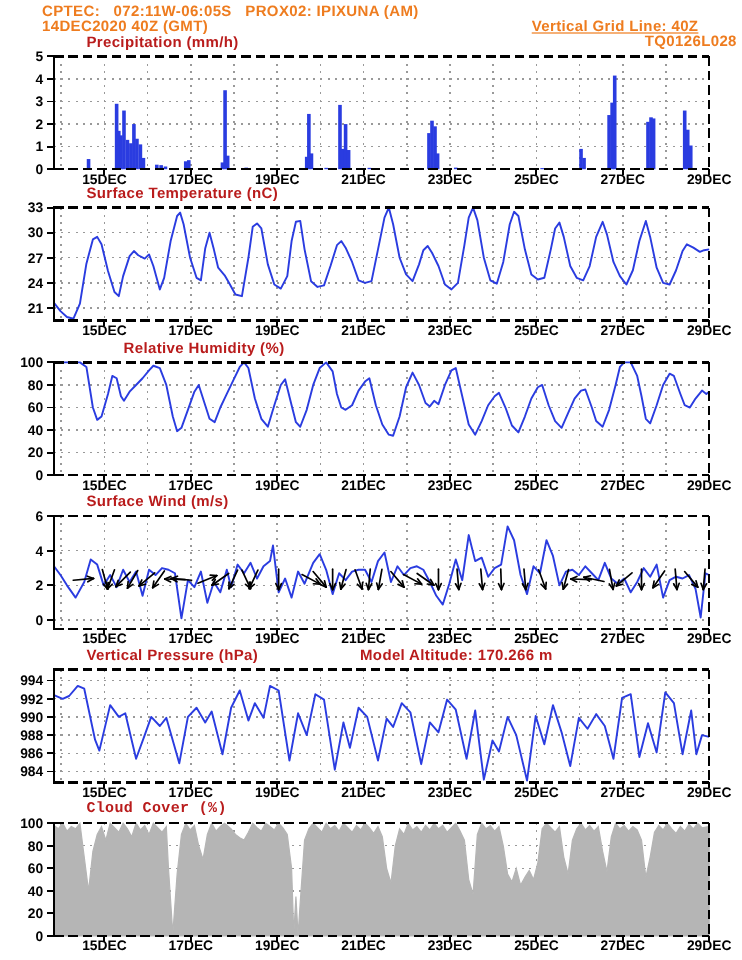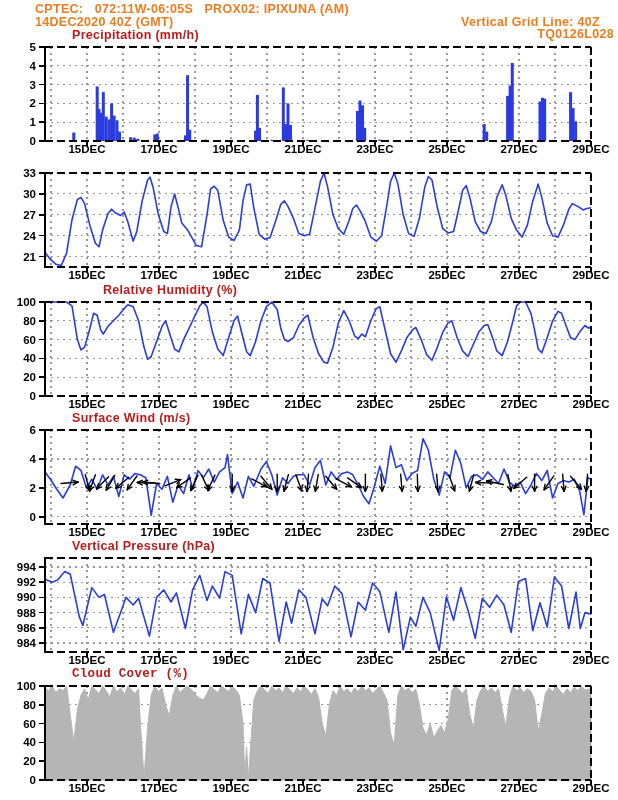--- a/index.html
+++ b/index.html
@@ -10,21 +10,21 @@
   .ptitle{position:absolute;font-size:12.5px;font-weight:bold;letter-spacing:.3px;color:#b91c1c;white-space:pre;}
   svg{position:absolute;left:0;display:block;}
   svg text{font-family:"Liberation Sans",sans-serif;font-weight:bold;fill:#000;}
 </style>
 </head>
 <body>
 
 <div id="page">
   <div class="hdr orange" style="left:35px;top:2px;">CPTEC:   072:11W-06:05S   PROX02: IPIXUNA (AM)</div>
   <div class="hdr orange" style="left:35px;top:15px;">14DEC2020 40Z (GMT)</div>
-  <div class="hdr orange" style="right:18px;top:15px;">Vertical Grid Line: 40Z</div>
+  <div class="hdr orange" style="right:36px;top:15px;text-decoration:underline;">Vertical Grid Line: 40Z</div>
   <div class="hdr orange" style="right:4px;top:27px;">TQ0126L028</div>
 
   <div class="ptitle" style="left:72px;top:28px;">Precipitation (mm/h)</div>
   <svg style="top:40px;" width="618" height="116">
       <g shape-rendering="crispEdges">
         <line x1="45" x2="591" y1="82.2" y2="82.2" stroke="#999999" stroke-width="1.2" stroke-dasharray="1.6 4.4"></line>
         <line x1="45" x2="591" y1="63.4" y2="63.4" stroke="#999999" stroke-width="1.2" stroke-dasharray="1.6 4.4"></line>
         <line x1="45" x2="591" y1="44.6" y2="44.6" stroke="#999999" stroke-width="1.2" stroke-dasharray="1.6 4.4"></line>
         <line x1="45" x2="591" y1="25.8" y2="25.8" stroke="#999999" stroke-width="1.2" stroke-dasharray="1.6 4.4"></line>
         <line x1="51.0118678710358" x2="51.0118678710358" y1="7" y2="101" stroke="#999999" stroke-width="1.2" stroke-dasharray="1.6 4.4"></line>
@@ -121,20 +121,21 @@
       <text x="87.0110766796334" y="113" text-anchor="middle" font-size="11.5">15DEC</text>
       <text x="159.00949429682868" y="113" text-anchor="middle" font-size="11.5">17DEC</text>
       <text x="231.0079119140239" y="113" text-anchor="middle" font-size="11.5">19DEC</text>
       <text x="303.00632953121914" y="113" text-anchor="middle" font-size="11.5">21DEC</text>
       <text x="375.0047471484143" y="113" text-anchor="middle" font-size="11.5">23DEC</text>
       <text x="447.00316476560954" y="113" text-anchor="middle" font-size="11.5">25DEC</text>
       <text x="519.0015823828048" y="113" text-anchor="middle" font-size="11.5">27DEC</text>
       <text x="591" y="113" text-anchor="middle" font-size="11.5">29DEC</text>
     </svg>
 
+  <div class="ptitle" style="left:72px;top:154px;">Surface Temperature (nC)</div>
   <svg style="top:166px;" width="618" height="116">
       <g shape-rendering="crispEdges">
         <line x1="45" x2="591" y1="90.55555555555556" y2="90.55555555555556" stroke="#999999" stroke-width="1.2" stroke-dasharray="1.6 4.4"></line>
         <line x1="45" x2="591" y1="69.66666666666666" y2="69.66666666666666" stroke="#999999" stroke-width="1.2" stroke-dasharray="1.6 4.4"></line>
         <line x1="45" x2="591" y1="48.77777777777778" y2="48.77777777777778" stroke="#999999" stroke-width="1.2" stroke-dasharray="1.6 4.4"></line>
         <line x1="45" x2="591" y1="27.88888888888889" y2="27.88888888888889" stroke="#999999" stroke-width="1.2" stroke-dasharray="1.6 4.4"></line>
         <line x1="51.0118678710358" x2="51.0118678710358" y1="7" y2="101" stroke="#999999" stroke-width="1.2" stroke-dasharray="1.6 4.4"></line>
         <line x1="87.0110766796334" x2="87.0110766796334" y1="7" y2="101" stroke="#999999" stroke-width="1.2" stroke-dasharray="1.6 4.4"></line>
         <line x1="123.01028548823108" x2="123.01028548823108" y1="7" y2="101" stroke="#999999" stroke-width="1.2" stroke-dasharray="1.6 4.4"></line>
         <line x1="159.00949429682868" x2="159.00949429682868" y1="7" y2="101" stroke="#999999" stroke-width="1.2" stroke-dasharray="1.6 4.4"></line>
@@ -425,20 +426,21 @@
       <text x="159.00949429682868" y="113" text-anchor="middle" font-size="11.5">17DEC</text>
       <text x="231.0079119140239" y="113" text-anchor="middle" font-size="11.5">19DEC</text>
       <text x="303.00632953121914" y="113" text-anchor="middle" font-size="11.5">21DEC</text>
       <text x="375.0047471484143" y="113" text-anchor="middle" font-size="11.5">23DEC</text>
       <text x="447.00316476560954" y="113" text-anchor="middle" font-size="11.5">25DEC</text>
       <text x="519.0015823828048" y="113" text-anchor="middle" font-size="11.5">27DEC</text>
       <text x="591" y="113" text-anchor="middle" font-size="11.5">29DEC</text>
     </svg>
 
   <div class="ptitle" style="left:72px;top:539px;">Vertical Pressure (hPa)</div>
+  <div class="ptitle" style="left:300px;top:539px;">Model Altitude: 170.266 m</div>
   <svg style="top:551px;" width="618" height="116">
       <g shape-rendering="crispEdges">
         <line x1="45" x2="591" y1="91.90322580645133" y2="91.90322580645133" stroke="#999999" stroke-width="1.2" stroke-dasharray="1.6 4.4"></line>
         <line x1="45" x2="591" y1="76.7419354838708" y2="76.7419354838708" stroke="#999999" stroke-width="1.2" stroke-dasharray="1.6 4.4"></line>
         <line x1="45" x2="591" y1="61.58064516129026" y2="61.58064516129026" stroke="#999999" stroke-width="1.2" stroke-dasharray="1.6 4.4"></line>
         <line x1="45" x2="591" y1="46.41935483870974" y2="46.41935483870974" stroke="#999999" stroke-width="1.2" stroke-dasharray="1.6 4.4"></line>
         <line x1="45" x2="591" y1="31.2580645161292" y2="31.2580645161292" stroke="#999999" stroke-width="1.2" stroke-dasharray="1.6 4.4"></line>
         <line x1="45" x2="591" y1="16.096774193548665" y2="16.096774193548665" stroke="#999999" stroke-width="1.2" stroke-dasharray="1.6 4.4"></line>
         <line x1="51.0118678710358" x2="51.0118678710358" y1="7" y2="101" stroke="#999999" stroke-width="1.2" stroke-dasharray="1.6 4.4"></line>
         <line x1="87.0110766796334" x2="87.0110766796334" y1="7" y2="101" stroke="#999999" stroke-width="1.2" stroke-dasharray="1.6 4.4"></line>

